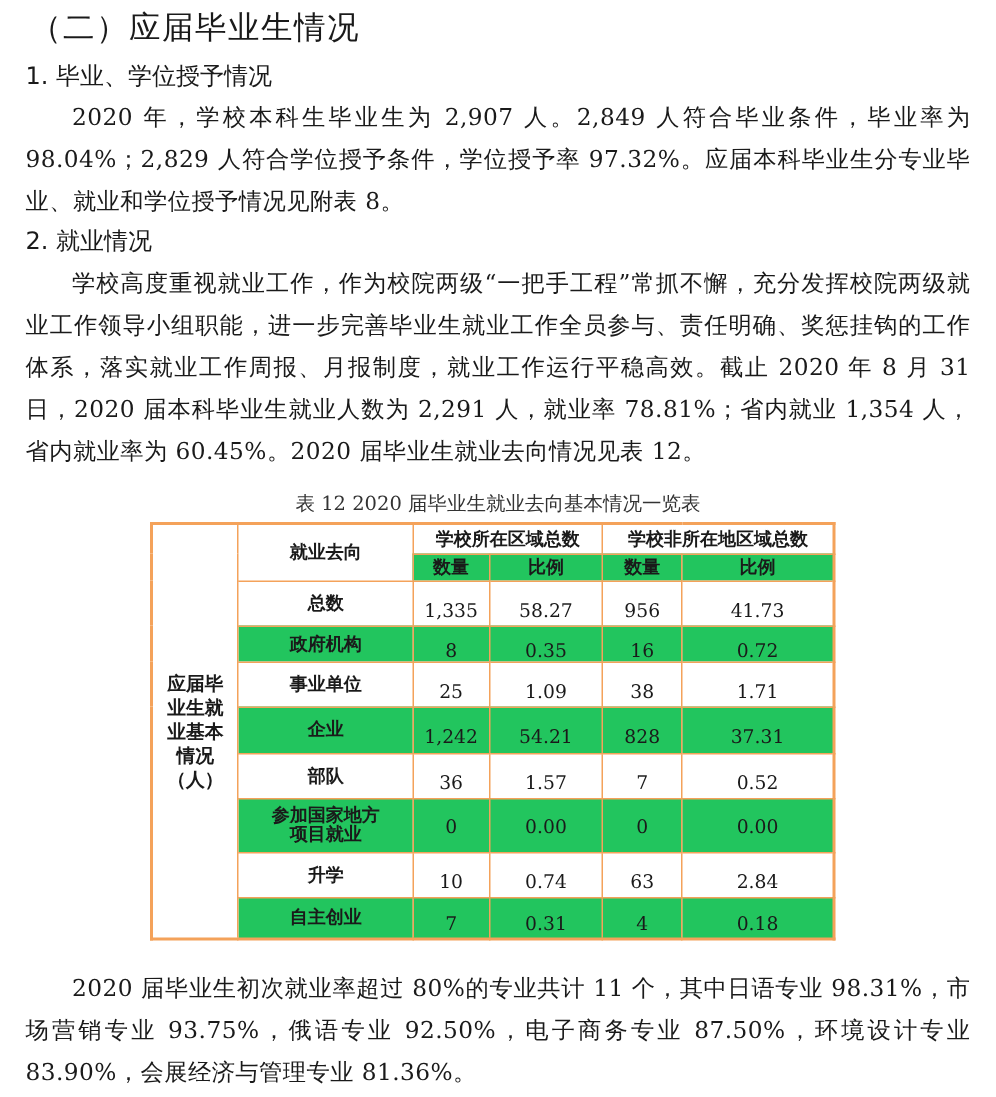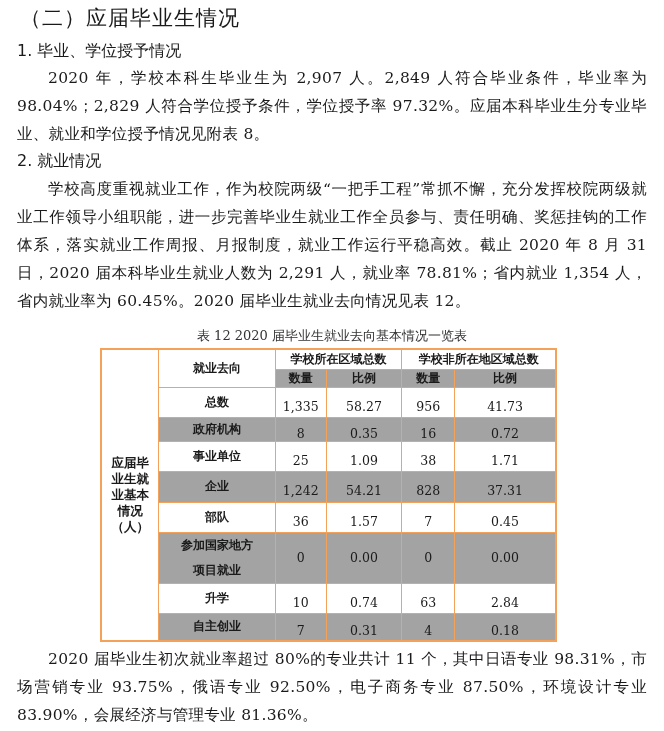--- a/index.html
+++ b/index.html
@@ -8,21 +8,21 @@
   .h2 { position:absolute; left:20px; top:4px; font-family:Liberation Serif, serif;
         font-size:21px; letter-spacing:1px; }
   .h3 { position:absolute; left:17px; font-family:"DejaVu Sans","Liberation Sans",sans-serif; font-size:16px; }
   .para { position:absolute; left:17px; width:630px; font-size:15.5px; line-height:28px; letter-spacing:0.3px; }
   .para p { margin:0; text-indent:2em; text-align:justify; }
   .caption { position:absolute; left:0; width:664px; top:327px; text-align:center; font-size:13px; color:#333; }
   table.t { position:absolute; left:100px; top:348px; width:457px; border-collapse:collapse;
             border:2px solid #f4a25a; font-size:12.5px; }
   table.t td { border:1.5px solid #f4a25a; text-align:center; padding:0; }
   table.t .hd { font-family:"DejaVu Sans","Liberation Sans",sans-serif; font-weight:bold; font-size:12px; }
-  table.t tr.shade td.sh { background:#a3a3a3; }
+  table.t tr.shade td.sh { background:#22c55e; }
   table.t .num { padding-top:8px; }
 </style>
 </head>
 <body>
 
 <div class="h2">（二）应届毕业生情况</div>
 
 <div class="h3" style="top:41px;">1. 毕业、学位授予情况</div>
 <div class="para" style="top:64px;">
   <p>2020 年，学校本科生毕业生为 2,907 人。2,849 人符合毕业条件，毕业率为 98.04%；2,829 人符合学位授予条件，学位授予率 97.32%。应届本科毕业生分专业毕业、就业和学位授予情况见附表 8。</p>
@@ -83,24 +83,24 @@
     <td class="num sh">1,242</td>
     <td class="num sh">54.21</td>
     <td class="num sh">828</td>
     <td class="num sh">37.31</td>
   </tr>
   <tr style="height:30px;">
     <td class="hd">部队</td>
     <td class="num">36</td>
     <td class="num">1.57</td>
     <td class="num">7</td>
-    <td class="num">0.45</td>
+    <td class="num">0.52</td>
   </tr>
   <tr class="shade" style="height:36px;">
-    <td class="hd sh" style="line-height:25px;padding:0 16px;">参加国家地方项目就业</td>
+    <td class="hd sh" style="line-height:13px;padding:0 16px;">参加国家地方项目就业</td>
     <td class="sh">0</td>
     <td class="sh">0.00</td>
     <td class="sh">0</td>
     <td class="sh">0.00</td>
   </tr>
   <tr style="height:30px;">
     <td class="hd">升学</td>
     <td class="num">10</td>
     <td class="num">0.74</td>
     <td class="num">63</td>

